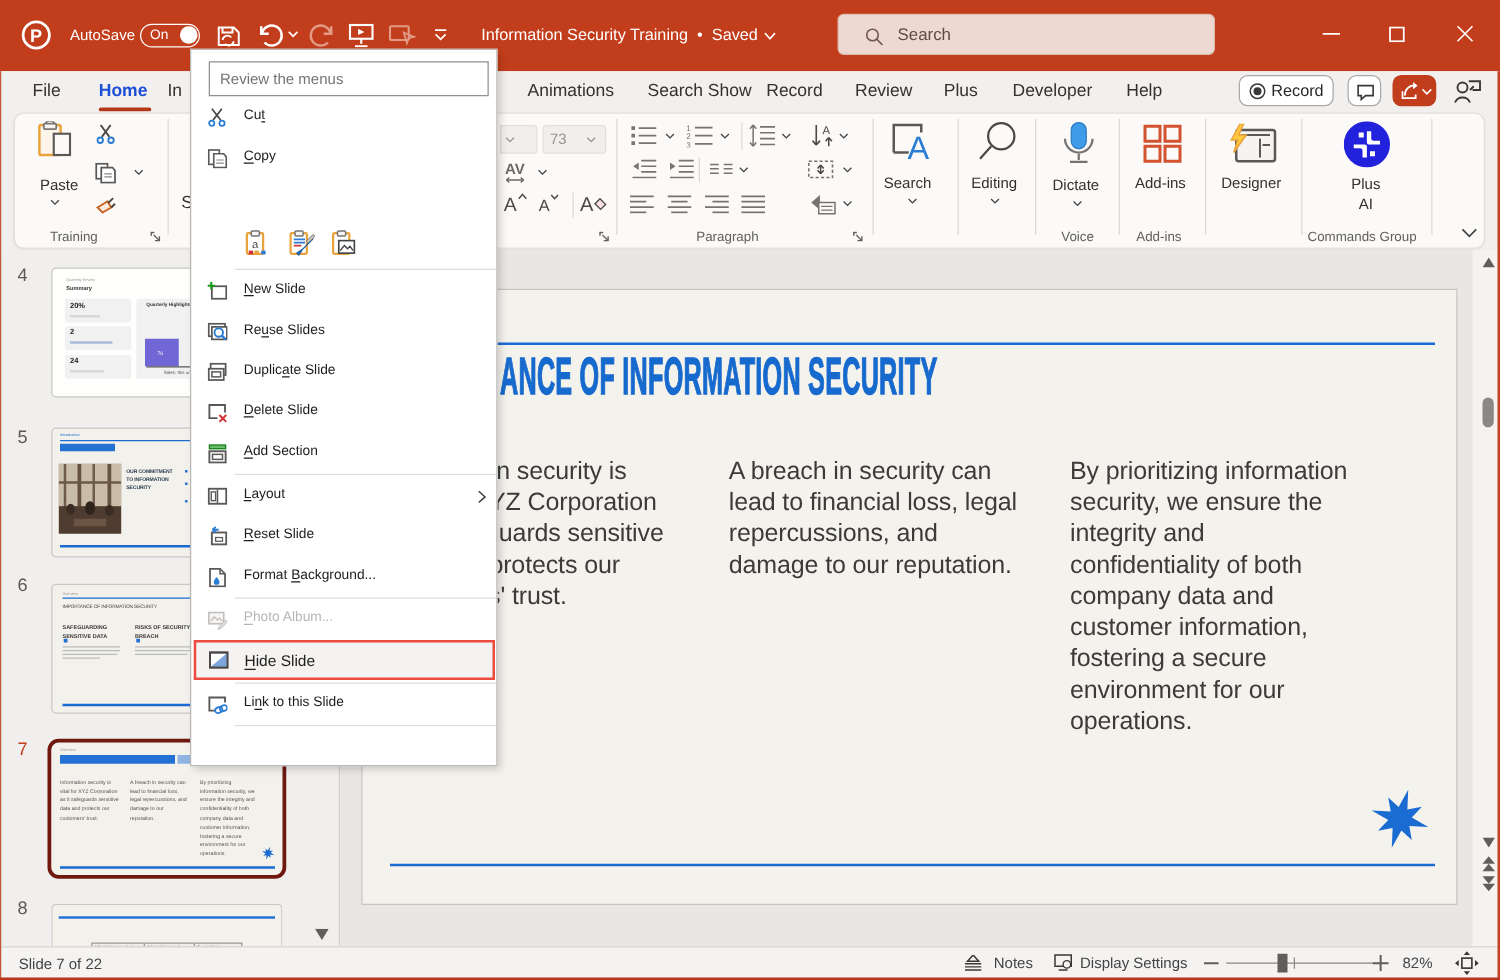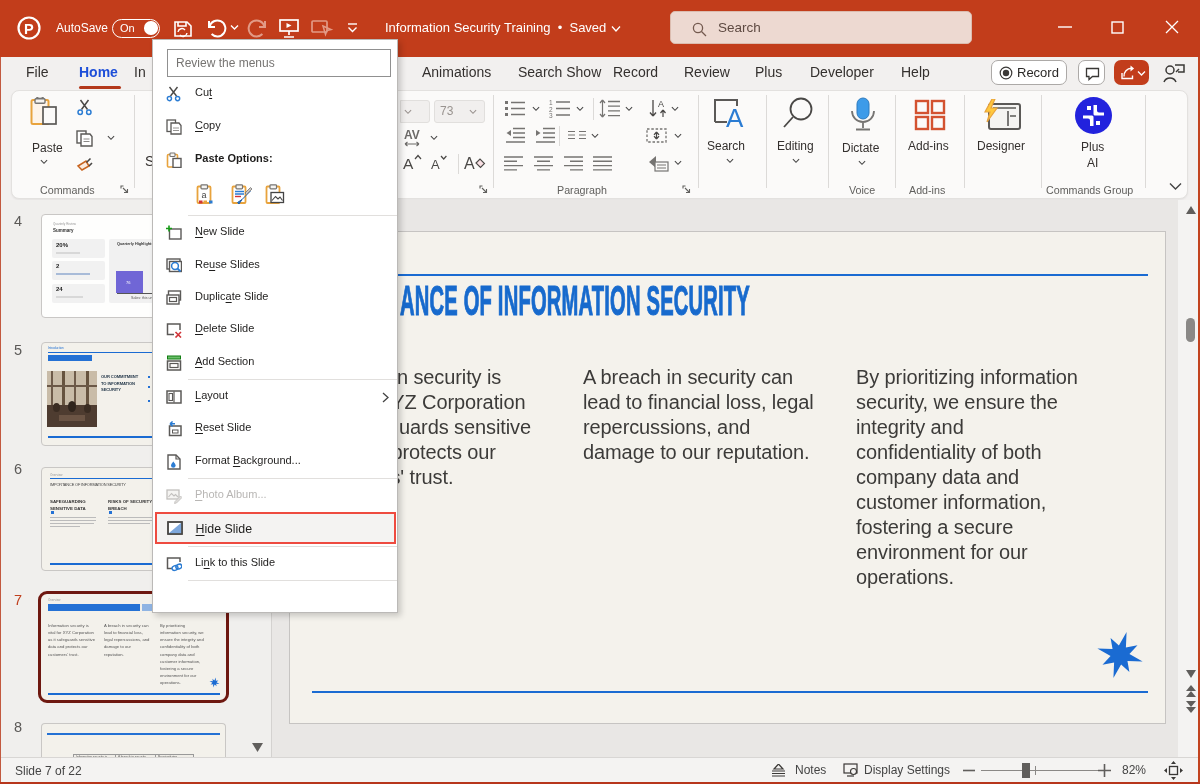--- a/index.html
+++ b/index.html
@@ -204,21 +204,21 @@
     <path d="M5 4 h9 l2 2.5 v9.5 h-11 z" fill="#fff" stroke="#5B5957" stroke-width="1.4"></path>
     <path d="M7.5 9 h6 M7.5 11.5 h6" stroke="#8A8886" stroke-width="1"></path>
   </svg>
   <svg class="chev" style="left:106px;top:44px" width="9" height="7" viewBox="0 0 9 7">
       <path d="M1 1.5 L4.5 5 L8 1.5" fill="none" stroke="#444" stroke-width="1.2"></path>
     </svg>
   <svg class="abs" style="left:75px;top:66px" width="18" height="17" viewBox="0 0 18 17">
     <path d="M2 10 L10 5 L13 10 L6 14 Z" fill="#FCEADD" stroke="#C8641F" stroke-width="1.5"></path>
     <path d="M10.5 6.5 L14.5 2.5 M13 10 L16 7" stroke="#4A4846" stroke-width="1.6"></path>
   </svg>
-  <span class="glabel" style="left:39px;top:94px">Commands</span>
+  <span class="glabel" style="left:39px;top:94px">Training</span>
   <svg class="launcher" style="left:119px;top:95px" width="9" height="9" viewBox="0 0 9 9">
       <path d="M1 3.5 V1 H3.5 M3 3 L7.5 7.5 M7.5 4 V7.5 H4" fill="none" stroke="#61605E" stroke-width="1.1"></path>
     </svg>
   <div class="gdiv" style="left:133px"></div>
   <span class="rtext" style="left:144px;top:63px;font-size:14px">S</span>
 
   <div class="abs" style="left:399px;top:10px;width:30px;height:23px;background:#F1EFEE;border:1px solid #E1DFDD;border-radius:0 3px 3px 0"></div>
   <svg class="chev" style="left:403px;top:18px" width="9" height="7" viewBox="0 0 9 7">
       <path d="M1 1.5 L4.5 5 L8 1.5" fill="none" stroke="#98918E" stroke-width="1.2"></path>
     </svg>
@@ -583,28 +583,20 @@
     <span class="txt">Cu<u>t</u></span>
   </div>
   <div class="mi" style="top:70.5px">
     <svg class="ic" viewBox="0 0 16 16">
         <rect x="1" y="1" width="8.5" height="11.5" fill="#fff" stroke="#5B5957" stroke-width="1.3"></rect>
         <path d="M5 4 h8 l2 2.5 v8.5 h-10 z" fill="#fff" stroke="#5B5957" stroke-width="1.3"></path>
         <path d="M7 9 h6 M7 11.5 h6" stroke="#8A8886" stroke-width="0.9"></path>
       </svg>
     <span class="txt"><u>C</u>opy</span>
   </div>
-  <div class="mi" style="top:103.5px">
-    <svg class="ic" viewBox="0 0 16 16">
-        <rect x="1.5" y="2.5" width="10" height="12.5" rx="1" fill="#fff" stroke="#E8A33D" stroke-width="1.6"></rect>
-        <rect x="4" y="1" width="5" height="3.5" rx="0.8" fill="#F5F4F2" stroke="#767472" stroke-width="1.1"></rect>
-        <rect x="7" y="6.5" width="8" height="9" fill="#fff" stroke="#5B5957" stroke-width="1.4"></rect>
-      </svg>
-    <span class="txt" style="font-weight:bold">Paste Options:</span>
-  </div>
   <svg class="abs" style="left:43px;top:144px;width:20px;height:21px" viewBox="0 0 20 21">
     <rect x="1.5" y="2.5" width="13" height="16.5" rx="1" fill="#fff" stroke="#E8A33D" stroke-width="1.8"></rect>
       <rect x="5" y="0.8" width="6.5" height="4" rx="0.8" fill="#F5F4F2" stroke="#767472" stroke-width="1.2"></rect>
     <text x="5.5" y="14" font-size="9" fill="#444" font-family="Liberation Sans">a</text>
     <rect x="3" y="16.5" width="3.5" height="3" fill="#D13438"></rect>
       <rect x="7.5" y="16.5" width="3.5" height="3" fill="#E8A33D"></rect>
       <rect x="13" y="16.5" width="3.5" height="3" fill="#2B7CD3"></rect>
   </svg>
   <svg class="abs" style="left:78px;top:144px;width:21px;height:21px" viewBox="0 0 21 21">
     <rect x="1.5" y="2.5" width="13" height="16.5" rx="1" fill="#fff" stroke="#E8A33D" stroke-width="1.8"></rect>

